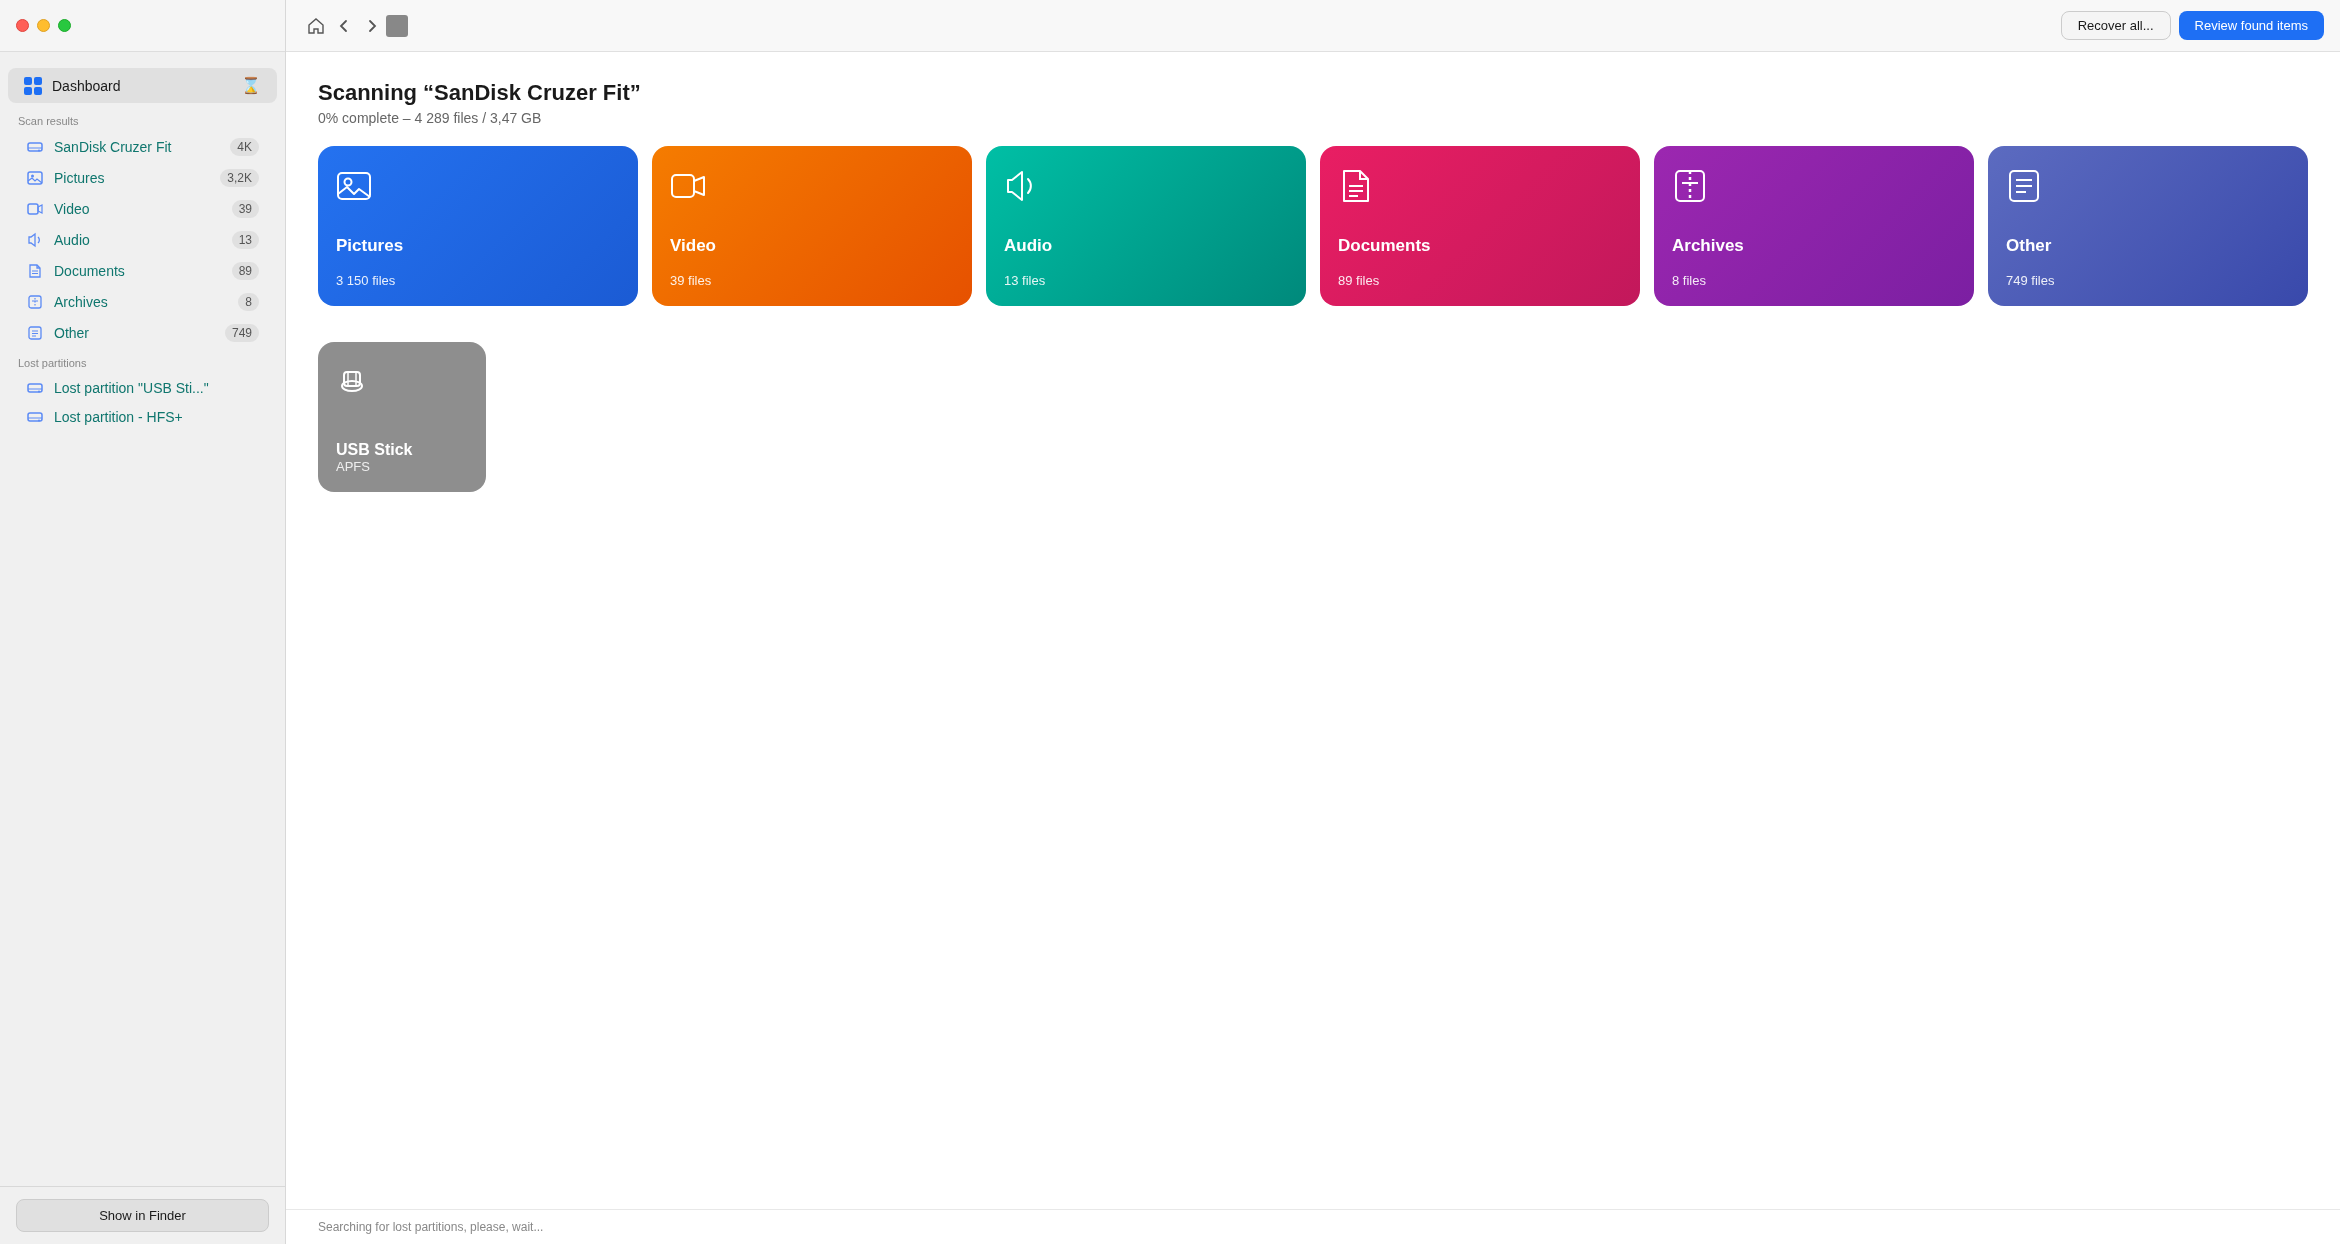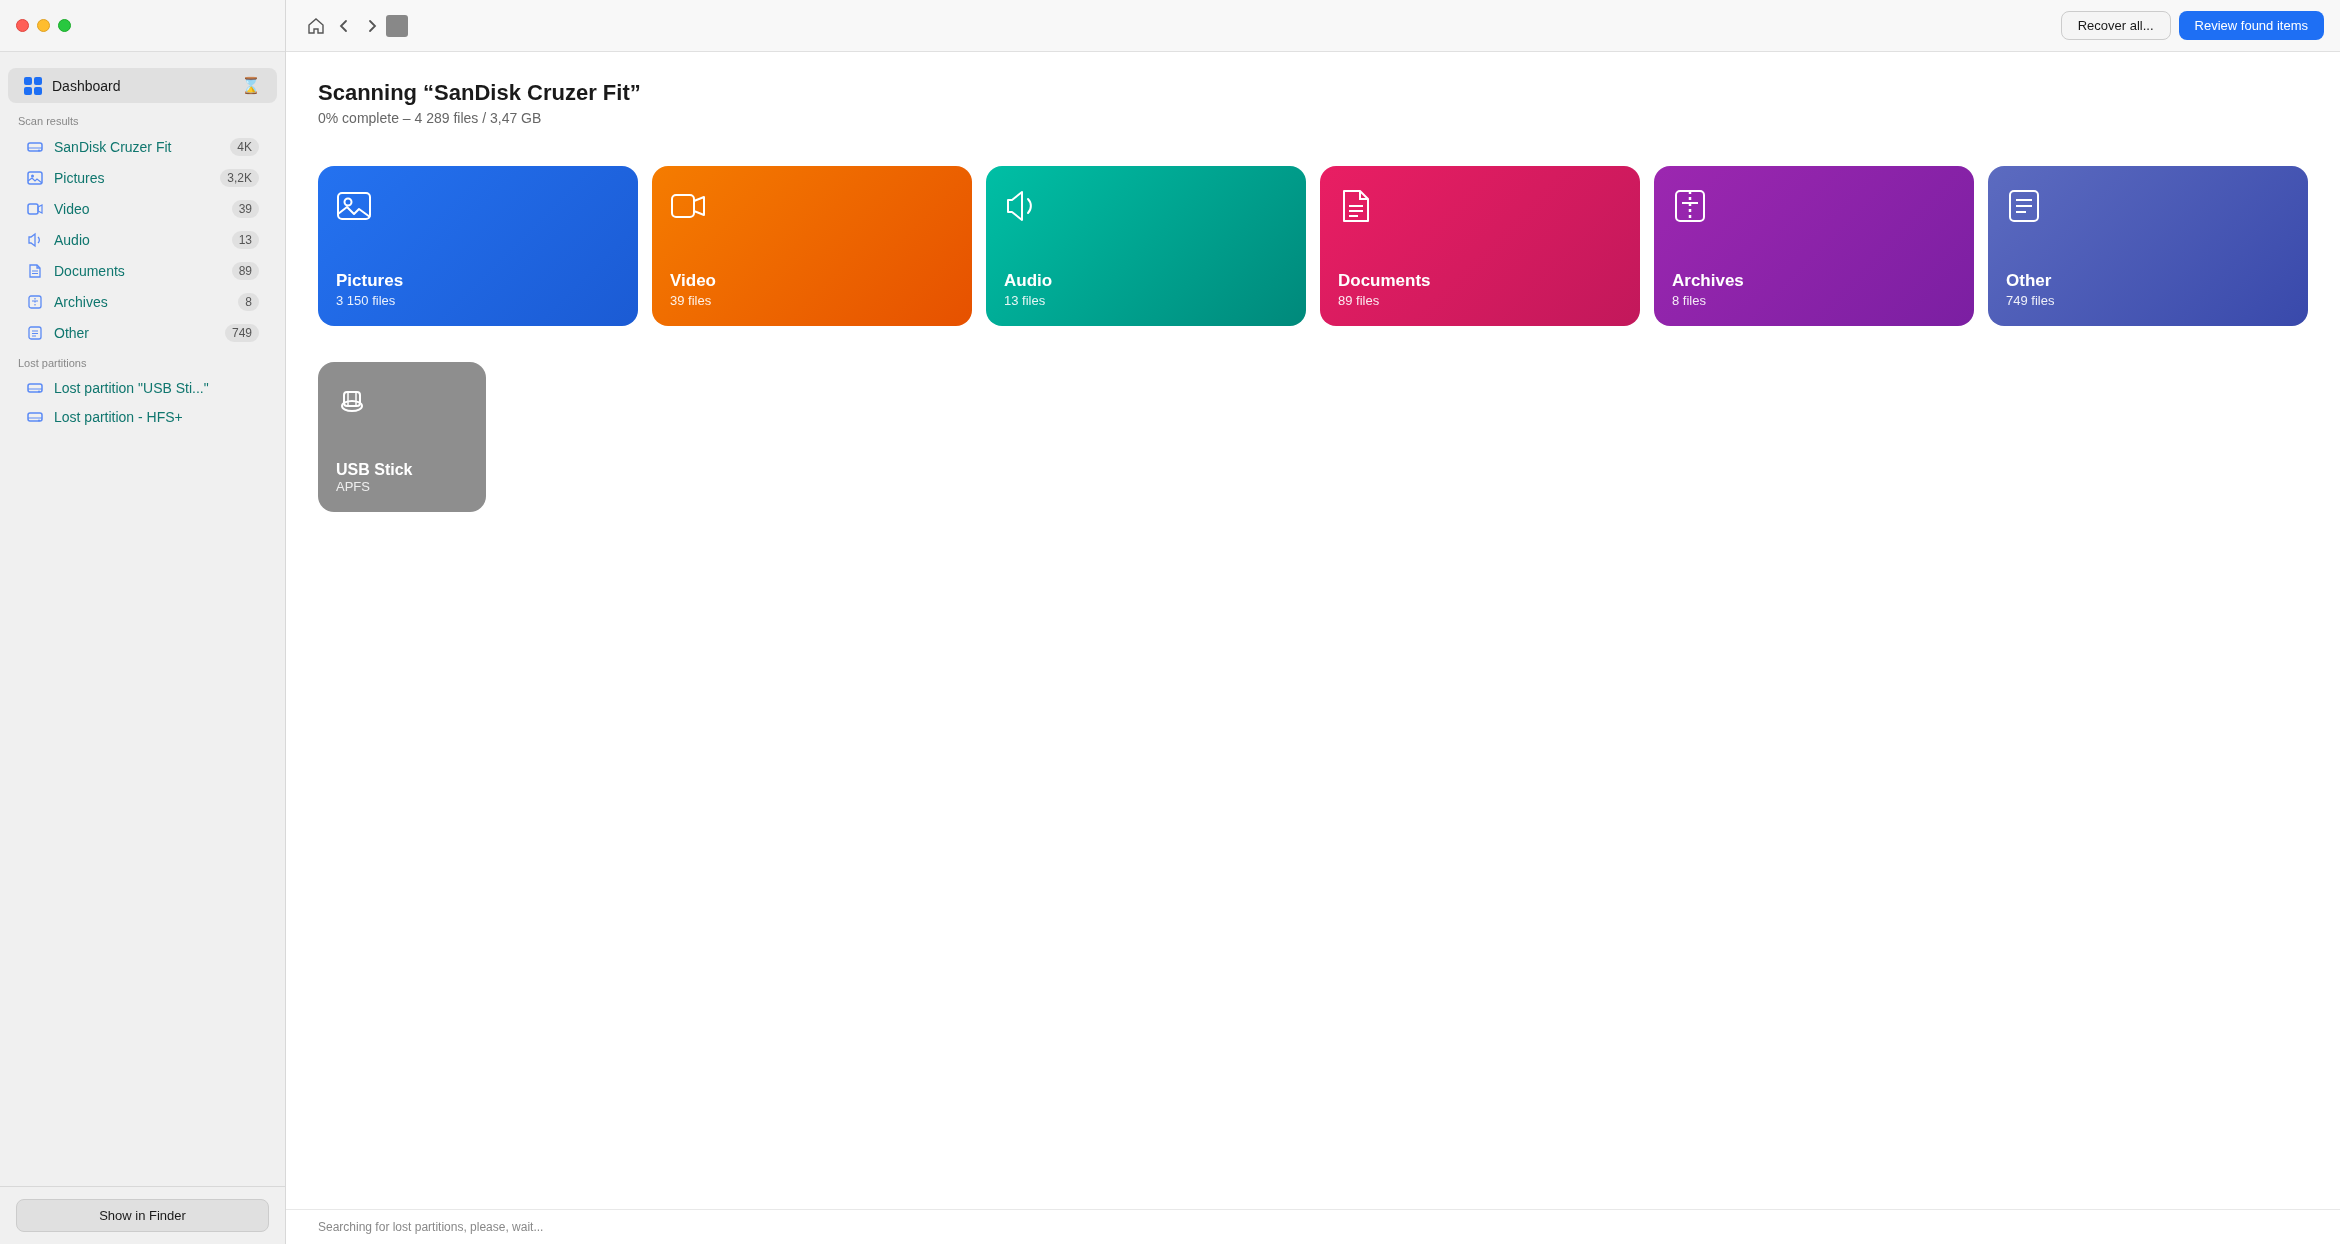--- a/index.html
+++ b/index.html
@@ -211,21 +211,21 @@
     }
     .scan-title {
       font-size: 22px;
       font-weight: 700;
       color: #1a1a1a;
       margin-bottom: 4px;
     }
     .scan-subtitle {
       font-size: 14px;
       color: #666;
-      margin-bottom: 40px;
+      margin-bottom: 20px;
     }
 
     
     .cards-grid {
       display: flex;
       gap: 14px;
       flex-wrap: nowrap;
       margin-bottom: 36px;
     }
     .file-card {
@@ -246,21 +246,21 @@
       margin-bottom: 24px;
       display: block;
     }
     .card-name {
       font-size: 17px;
       font-weight: 700;
     }
     .card-count {
       font-size: 13px;
       opacity: 0.9;
-      margin-top: 2px;
+      margin-top: 17px;
     }
     .card-pictures { background: linear-gradient(135deg, #2472f0, #1b5bd4); }
     .card-video { background: linear-gradient(135deg, #f57c00, #e65100); }
     .card-audio { background: linear-gradient(135deg, #00bfa5, #00897b); }
     .card-documents { background: linear-gradient(135deg, #e91e63, #c2185b); }
     .card-archives { background: linear-gradient(135deg, #9c27b0, #7b1fa2); }
     .card-other { background: linear-gradient(135deg, #5c6bc0, #3949ab); }
 
     
     .section-title {

